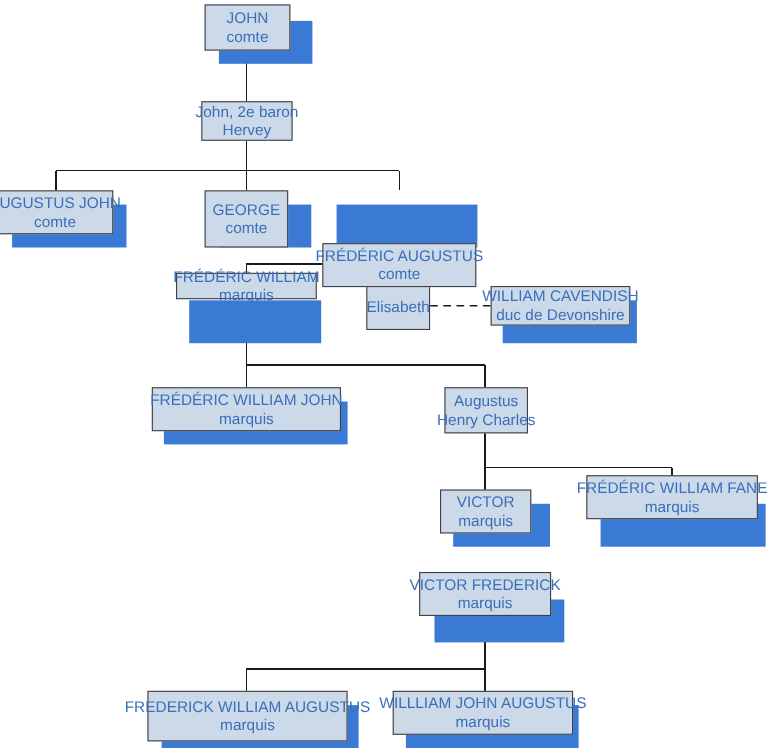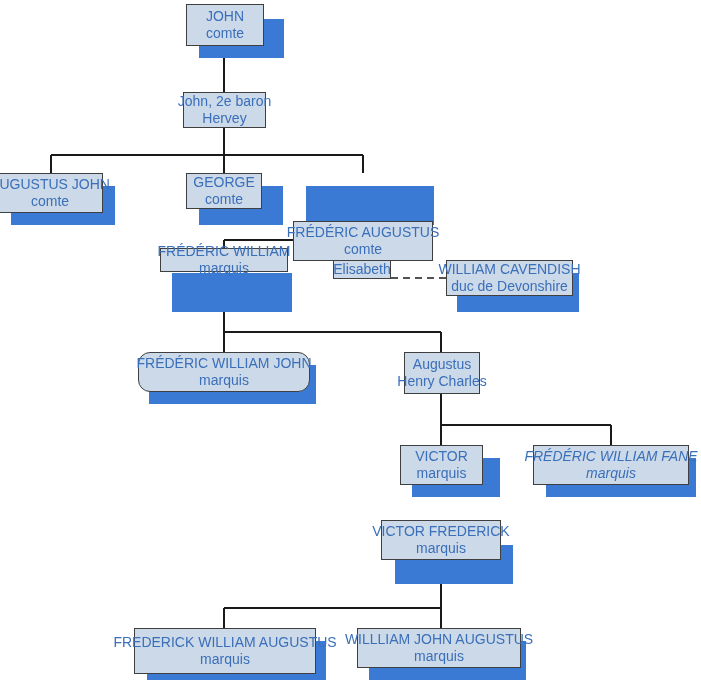--- a/index.html
+++ b/index.html
@@ -122,61 +122,61 @@
   <div class="node noshadow" style="left:183px; top:92px; width:83px; height:36px;">
     <span class="name">John, 2e baron</span>
     <span class="title">Hervey</span>
   </div>
 
   <div class="node" style="left:-3px; top:173px; width:106px; height:40px;">
     <span class="name">AUGUSTUS JOHN</span>
     <span class="title">comte</span>
   </div>
 
-  <div class="node" style="left:186px; top:173px; width:76px; height:36px;">
+  <div class="node" style="left:186px; top:173px; width:76px; height:52px;">
     <span class="name">GEORGE</span>
     <span class="title">comte</span>
   </div>
 
   <div class="node" style="left:293px; top:173px; width:140px; height:40px;margin-top:48px;">
     <span class="name">FRÉDÉRIC AUGUSTUS</span>
     <span class="title">comte</span>
   </div>
 
   <div class="node" style="left:160px; top:248px; width:128px; height:24px;">
     <span class="name">FRÉDÉRIC WILLIAM</span>
     <span class="title">marquis</span>
   </div>
 
-  <div class="node noshadow" style="left:333px; top:260px; width:58px; height:19px;">
+  <div class="node noshadow" style="left:333px; top:260px; width:58px; height:40px;">
     <span class="name">Elisabeth</span>
 
   </div>
 
   <div class="node" style="left:446px; top:260px; width:127px; height:36px;">
     <span class="name">WILLIAM CAVENDISH</span>
     <span class="title">duc de Devonshire</span>
   </div>
 
-  <div class="node" style="left:138px; top:352px; width:172px; height:40px;border-radius:12px;">
+  <div class="node" style="left:138px; top:352px; width:172px; height:40px;">
     <span class="name">FRÉDÉRIC WILLIAM JOHN</span>
     <span class="title">marquis</span>
   </div>
 
   <div class="node noshadow" style="left:404px; top:352px; width:76px; height:42px;">
     <span class="name">Augustus</span>
     <span class="title">Henry Charles</span>
   </div>
 
   <div class="node" style="left:400px; top:445px; width:83px; height:40px;">
     <span class="name">VICTOR</span>
     <span class="title">marquis</span>
   </div>
 
-  <div class="node" style="left:533px; top:445px; width:156px; height:40px;font-style:italic;">
+  <div class="node" style="left:533px; top:432px; width:156px; height:40px;">
     <span class="name">FRÉDÉRIC WILLIAM FANE</span>
     <span class="title">marquis</span>
   </div>
 
   <div class="node" style="left:381px; top:520px; width:120px; height:40px;">
     <span class="name">VICTOR FREDERICK</span>
     <span class="title">marquis</span>
   </div>
 
   <div class="node" style="left:134px; top:628px; width:182px; height:46px;">

